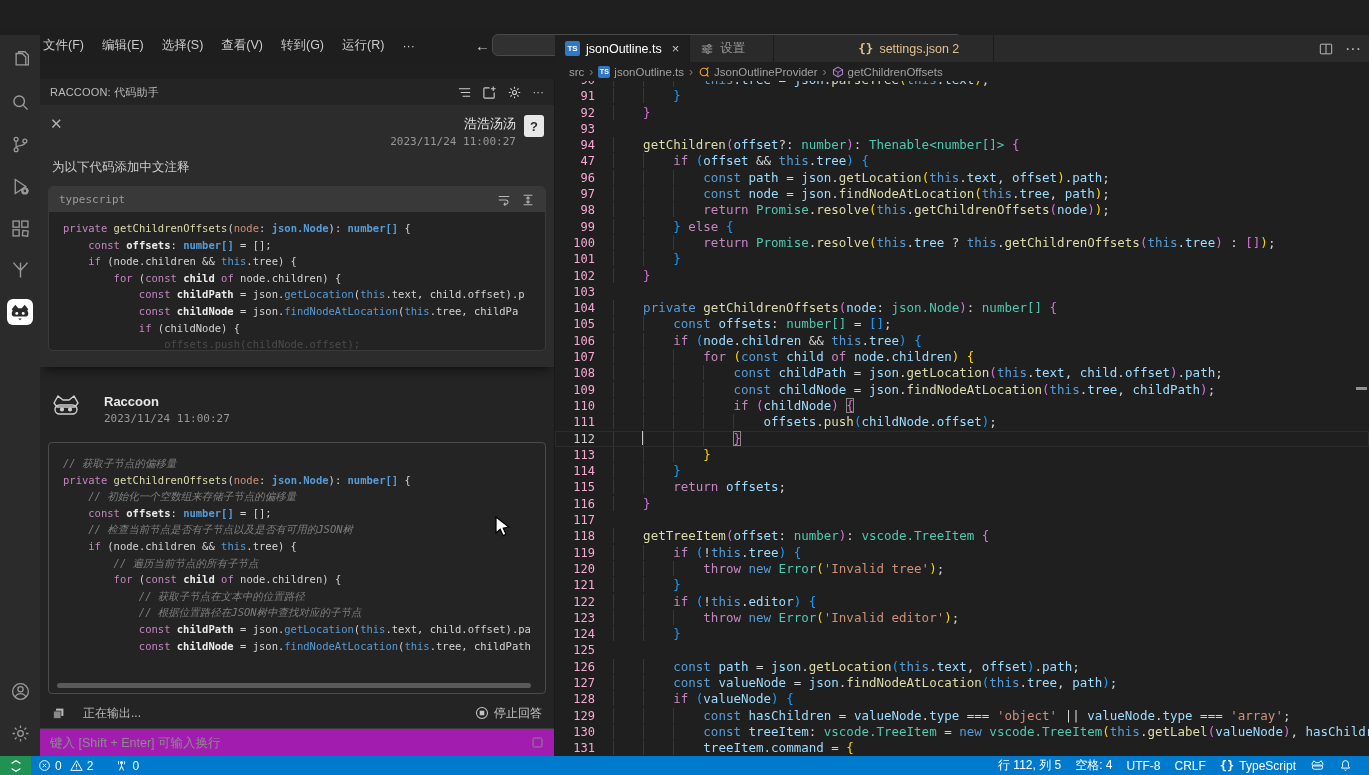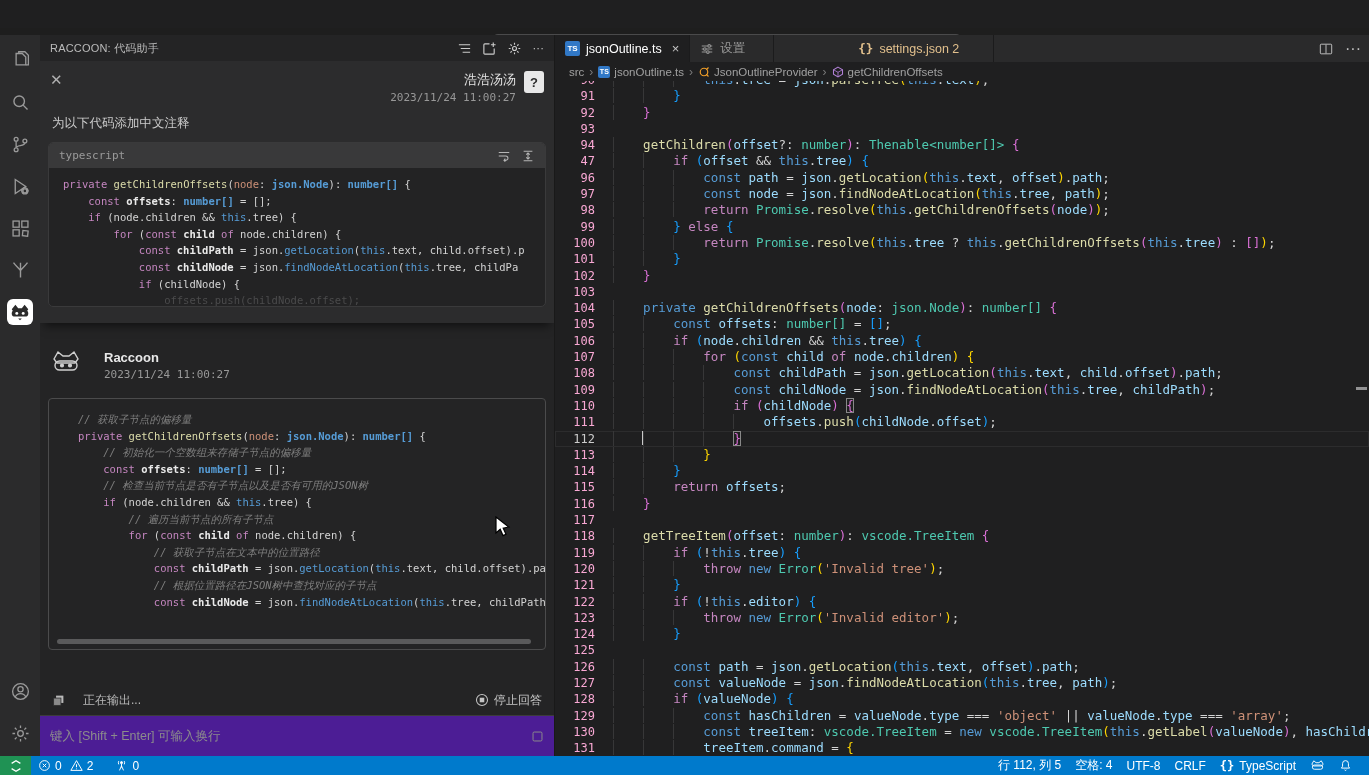--- a/index.html
+++ b/index.html
@@ -26,21 +26,21 @@
   
   .main{position:absolute;left:0;top:35px;right:0;bottom:19px;display:flex;}
 
   
   .activitybar{width:40px;background:#2b2b2c;flex:none;display:flex;flex-direction:column;align-items:center;padding-top:4px;position:relative;}
   .ab-item{width:40px;height:42px;display:flex;align-items:center;justify-content:center;color:#9a9a9a;}
   .ab-bottom{position:absolute;bottom:2px;left:0;width:40px;display:flex;flex-direction:column;align-items:center;}
   .raccoon-badge{width:26px;height:26px;background:#ffffff;border-radius:6px;display:flex;align-items:center;justify-content:center;}
 
   
-  .sidebar{width:515px;flex:none;background:var(--sb-bg);border-right:1px solid #191919;position:relative;display:flex;flex-direction:column;overflow:hidden;}
+  .sidebar{width:515px;flex:none;background:var(--sb-bg);border-right:1px solid #191919;position:relative;display:flex;flex-direction:column;overflow:hidden;margin-top:44px;}
   .sb-header{height:26px;flex:none;display:flex;align-items:center;padding:0 10px;color:#bbbbbb;font-size:11px;letter-spacing:.2px;}
   .sb-header .sp{flex:1;}
   .sb-hicons{display:flex;align-items:center;gap:10px;color:#cccccc;}
   .chat{flex:1;overflow:hidden;position:relative;}
 
   .user-card{background:var(--card-bg);padding:8px 8px 16px 8px;box-shadow:0 7px 9px -4px rgba(0,0,0,.55);position:relative;}
   .uc-close{color:#b0b0b0;font-size:15px;line-height:14px;width:16px;height:16px;margin:4px 0 0 2px;}
   .uc-meta{position:absolute;top:10px;right:10px;display:flex;align-items:flex-start;gap:8px;}
   .uc-names{text-align:right;}
   .uc-author{color:#e3e3e3;font-weight:normal;font-size:13px;}
@@ -53,27 +53,27 @@
   .cb-head .sp{flex:1;}
   .cb-hicons{display:flex;gap:10px;color:#b5b5b5;}
   .cb-body{padding:8px 0 0 14px;height:138px;overflow:hidden;}
   .cb-line,.ans-line{white-space:pre;font-family:"DejaVu Sans Mono",monospace;font-size:10.5px;line-height:16.6px;height:16.6px;overflow:hidden;}
 
   .assistant{padding:26px 8px 0 8px;}
   .as-head{display:flex;align-items:flex-start;gap:22px;padding-left:2px;}
   .as-names{padding-top:1px;}
   .as-author{color:#e8e8e8;font-weight:bold;font-size:13px;}
   .as-time{color:#989898;font-size:11px;margin-top:3px;font-family:"DejaVu Sans Mono",monospace;}
-  .answer-card{margin-top:17px;border:1px solid #4b4b4c;border-radius:4px;padding:12px 0 6px 29px;position:relative;height:252px;overflow:hidden;}
+  .answer-card{margin-top:17px;border:1px solid #4b4b4c;border-radius:4px;padding:12px 0 6px 14px;position:relative;height:252px;overflow:hidden;}
   .hscroll{position:absolute;left:8px;right:14px;bottom:5px;height:5px;border-radius:3px;background:#5a5a5b;}
 
   .sb-footer{height:30px;flex:none;display:flex;align-items:center;padding:0 12px;color:#b9b9b9;font-size:12px;gap:18px;}
   .sb-footer .sp{flex:1;}
   .stop-btn{display:flex;align-items:center;gap:5px;color:#c4c4c4;}
-  .sb-input{height:41px;flex:none;background:#4c1d95;border-top:1px solid #3c3c3c;display:flex;align-items:center;padding:0 10px;gap:8px;}
+  .sb-input{height:28px;flex:none;background:#a21caf;border-top:1px solid #3c3c3c;display:flex;align-items:center;padding:0 10px;gap:8px;}
   .sb-input input{flex:1;background:transparent;border:none;outline:none;color:#d0d0d0;font-size:12.5px;font-family:inherit;}
   .sb-input input::placeholder{color:#8c8c8c;}
 
   
   .editor{flex:1;display:flex;flex-direction:column;background:var(--ed-bg);overflow:hidden;position:relative;}
   .tabbar{height:27px;flex:none;background:#2a2a2b;display:flex;align-items:stretch;position:relative;}
   .tab{display:flex;align-items:center;gap:6px;padding:0 10px;font-size:12.5px;color:#969696;border-right:1px solid #1b1b1c;background:#2a2a2b;white-space:nowrap;}
   .tab.active{background:var(--ed-bg);color:#ffffff;}
   .tab .close{font-size:13px;color:#c5c5c5;margin-left:4px;}
   .tab.mod{color:var(--c-modtab);}
@@ -348,22 +348,22 @@
             <div>
                 <div class="ans-line"><span class="tk-c">// 获取子节点的偏移量</span></div>
                 <div class="ans-line"><span class="tk-p">private</span><span class="tk-o"> </span><span class="tk-f">getChildrenOffsets</span><span class="tk-o">(</span><span class="tk-or">node</span><span class="tk-o">: </span><span class="tk-bt">json.Node</span><span class="tk-o">): </span><span class="tk-bt">number[]</span><span class="tk-o"> {</span></div>
                 <div class="ans-line"><span class="tk-c">    // 初始化一个空数组来存储子节点的偏移量</span></div>
                 <div class="ans-line"><span class="tk-o">    </span><span class="tk-p">const</span><span class="tk-o"> </span><span class="tk-w">offsets</span><span class="tk-o">: </span><span class="tk-bt">number[]</span><span class="tk-o"> = [];</span></div>
                 <div class="ans-line"><span class="tk-c">    // 检查当前节点是否有子节点以及是否有可用的JSON树</span></div>
                 <div class="ans-line"><span class="tk-o">    </span><span class="tk-p">if</span><span class="tk-o"> (node.children &amp;&amp; </span><span class="tk-b">this</span><span class="tk-o">.tree) {</span></div>
                 <div class="ans-line"><span class="tk-c">        // 遍历当前节点的所有子节点</span></div>
                 <div class="ans-line"><span class="tk-o">        </span><span class="tk-p">for</span><span class="tk-o"> (</span><span class="tk-p">const</span><span class="tk-o"> </span><span class="tk-w">child</span><span class="tk-o"> </span><span class="tk-p">of</span><span class="tk-o"> node.children) {</span></div>
                 <div class="ans-line"><span class="tk-c">            // 获取子节点在文本中的位置路径</span></div>
+                <div class="ans-line"><span class="tk-c">            // 根据位置路径在JSON树中查找对应的子节点</span></div>
                 <div class="ans-line"><span class="tk-o">            </span><span class="tk-p">const</span><span class="tk-o"> </span><span class="tk-w">childPath</span><span class="tk-o"> = json.</span><span class="tk-bf">getLocation</span><span class="tk-o">(</span><span class="tk-b">this</span><span class="tk-o">.text, child.offset).pa</span></div>
-                <div class="ans-line"><span class="tk-c">            // 根据位置路径在JSON树中查找对应的子节点</span></div>
                 <div class="ans-line"><span class="tk-o">            </span><span class="tk-p">const</span><span class="tk-o"> </span><span class="tk-w">childNode</span><span class="tk-o"> = json.</span><span class="tk-bf">findNodeAtLocation</span><span class="tk-o">(</span><span class="tk-b">this</span><span class="tk-o">.tree, childPath</span></div>
               </div>
             <div class="hscroll"></div>
           </div>
         </div>
       </div>
 
       <div class="sb-footer">
         <svg width="13" height="13" viewBox="0 0 16 16">
             <rect x="5" y="2" width="9" height="9" fill="#b9b9b9"></rect>

